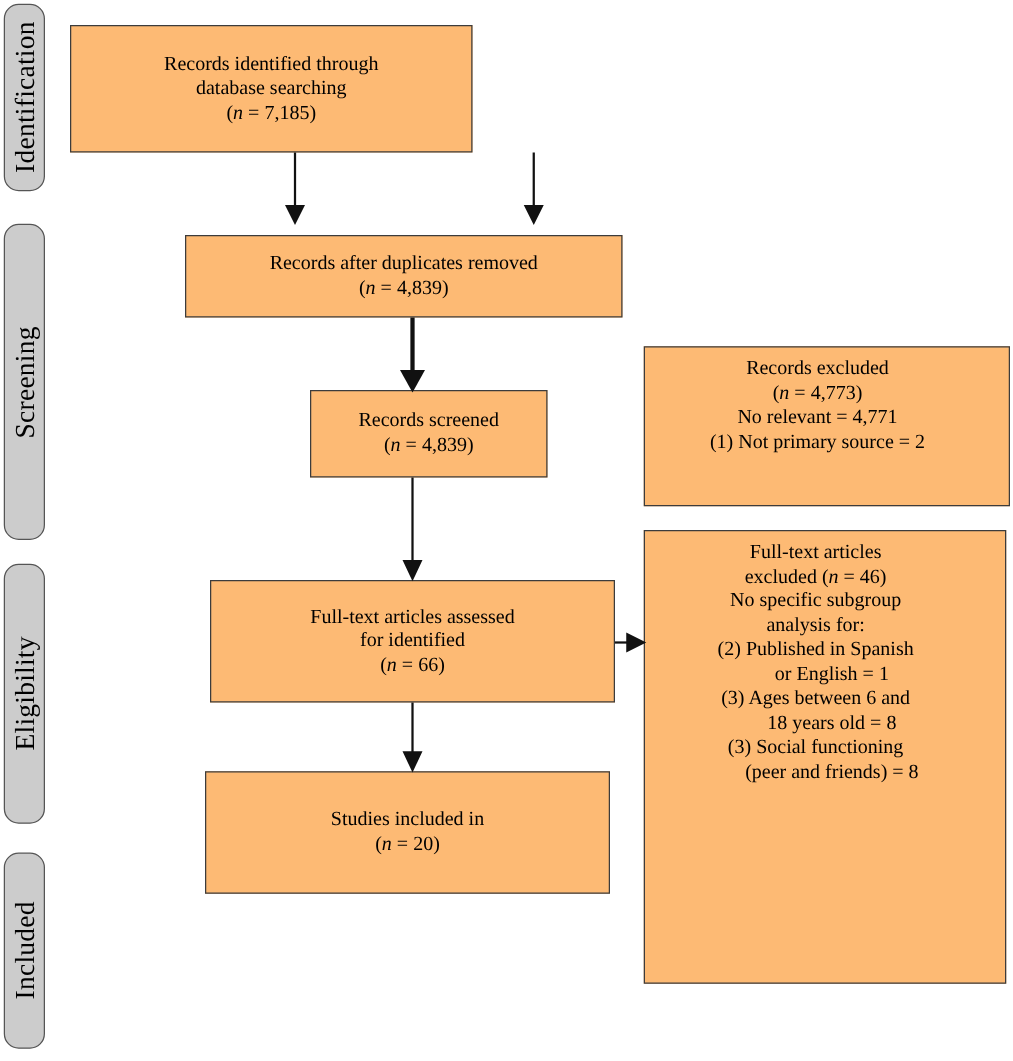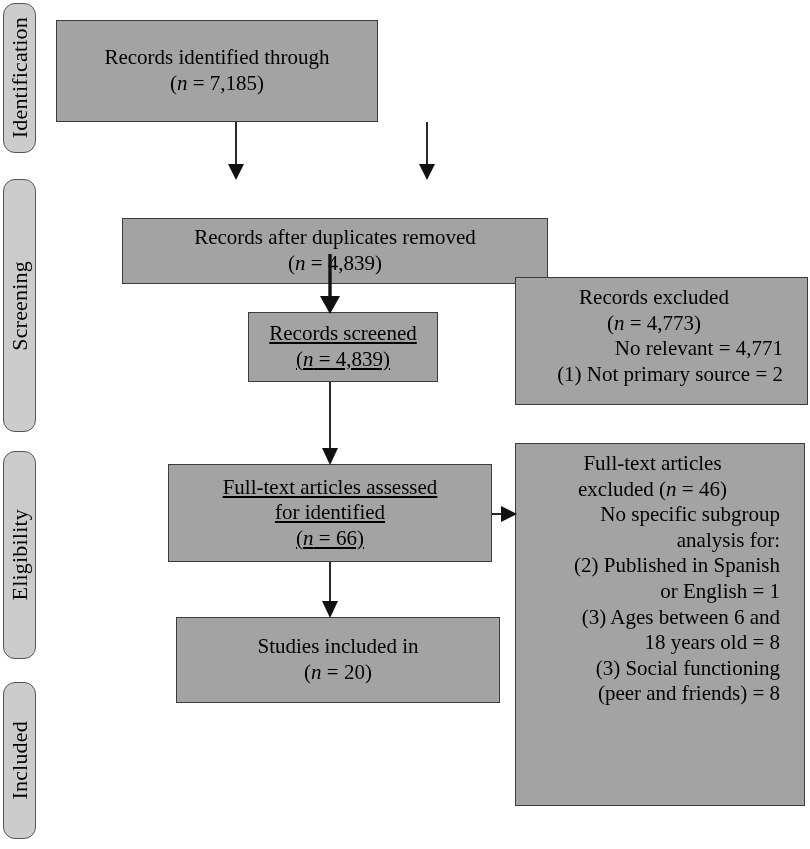--- a/index.html
+++ b/index.html
@@ -33,35 +33,35 @@
     transform: rotate(180deg);
     font-size: 22px;
     letter-spacing: 0.2px;
     white-space: nowrap;
     line-height: 1;
   }
 
   
   .flow-box {
     position: absolute;
-    background: #a3a3a3;
+    background: #fdba74;
     border: 1.6px solid #3c3c3c;
     box-sizing: border-box;
     display: flex;
     flex-direction: column;
     align-items: center;
     justify-content: center;
-    font-size: 21px;
+    font-size: 16px;
     line-height: 1.22;
     text-align: center;
     padding: 2px 6px;
   }
   .flow-box .line { white-space: nowrap; }
   .flow-box.left-block {
-    align-items: flex-end;
+    align-items: center;
     justify-content: flex-start;
     text-align: left;
     padding: 7px 24px 7px 9px;
   }
   .flow-box.left-block .centered {
     width: 100%;
     text-align: center;
   }
   .flow-box.left-block .indent {
     padding-left: 26px;
@@ -95,61 +95,62 @@
   <div class="stage-tab" style="left:3px; top:451px; width:33px; height:208px;">
     <span class="stage-label">Eligibility</span>
   </div>
 
   <div class="stage-tab" style="left:3px; top:682px; width:33px; height:157px;">
     <span class="stage-label">Included</span>
   </div>
 
   <div class="flow-box" style="left:56px; top:20px; width:322px; height:102px;">
     <div class="line">Records identified through</div>
+    <div class="line">database searching</div>
     <div class="line"><span>(</span><em class="n">n</em><span> = 7,185)</span></div>
   </div>
 
 
-  <div class="flow-box" style="left:122px; top:188px; width:426px; height:66px;margin-top:30px;">
+  <div class="flow-box" style="left:148px; top:188px; width:350px; height:66px;">
     <div class="line">Records after duplicates removed</div>
     <div class="line"><span>(</span><em class="n">n</em><span> = 4,839)</span></div>
   </div>
 
-  <div class="flow-box" style="left:248px; top:312px; width:190px; height:70px;text-decoration:underline;">
+  <div class="flow-box" style="left:248px; top:312px; width:190px; height:70px;">
     <div class="line">Records screened</div>
     <div class="line"><span>(</span><em class="n">n</em><span> = 4,839)</span></div>
   </div>
 
   <div class="flow-box left-block" style="left:515px; top:277px; width:293px; height:128px;">
     <div class="line centered">Records excluded</div>
     <div class="line centered"><span>(</span><em class="n">n</em><span> = 4,773)</span></div>
     <div class="line">No relevant = 4,771</div>
     <div class="line">(1) Not primary source = 2</div>
   </div>
 
-  <div class="flow-box" style="left:168px; top:464px; width:324px; height:98px;text-decoration:underline;">
+  <div class="flow-box" style="left:168px; top:464px; width:324px; height:98px;">
     <div class="line">Full-text articles assessed</div>
     <div class="line">for identified</div>
     <div class="line"><span>(</span><em class="n">n</em><span> = 66)</span></div>
   </div>
 
-  <div class="flow-box left-block" style="left:515px; top:443px; width:290px; height:363px;">
+  <div class="flow-box left-block" style="left:515px; top:424px; width:290px; height:363px;">
     <div class="line centered">Full-text articles</div>
     <div class="line centered"><span>excluded (</span><em class="n">n</em><span> = 46)</span></div>
     <div class="line">No specific subgroup</div>
     <div class="line">analysis for:</div>
     <div class="line">(2) Published in Spanish</div>
     <div class="line indent">or English = 1</div>
     <div class="line">(3) Ages between 6 and</div>
     <div class="line indent">18 years old = 8</div>
     <div class="line">(3) Social functioning</div>
     <div class="line indent">(peer and friends) = 8</div>
   </div>
 
-  <div class="flow-box" style="left:176px; top:617px; width:324px; height:86px;">
+  <div class="flow-box" style="left:164px; top:617px; width:324px; height:98px;">
     <div class="line">Studies included in</div>
     <div class="line"><span>(</span><em class="n">n</em><span> = 20)</span></div>
   </div>
 
   <svg class="conn" style="left:0; top:0;" width="810" height="849">
 
     <line x1="236" y1="122" x2="236" y2="168" stroke-width="1.8"></line>
     <polygon points="228,164 244,164 236,180"></polygon>
 
     <line x1="427" y1="122" x2="427" y2="168" stroke-width="1.8"></line>

